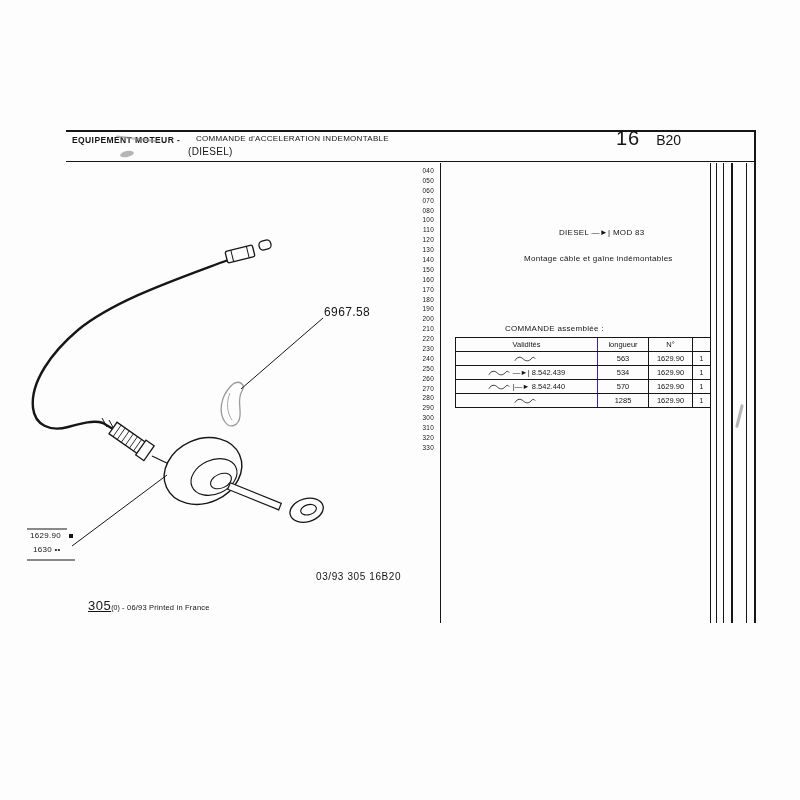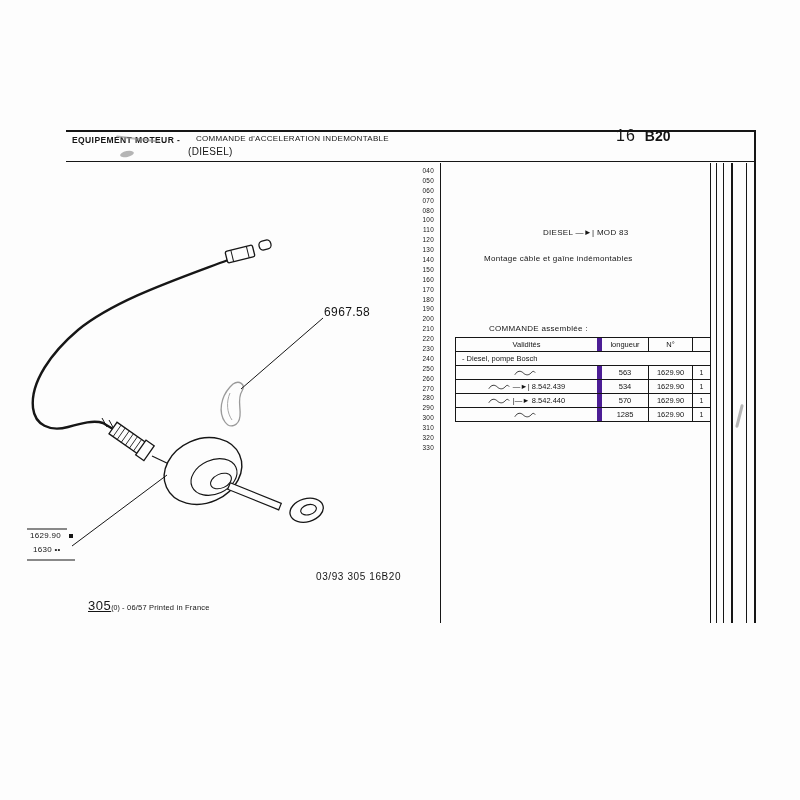--- a/index.html
+++ b/index.html
@@ -8,39 +8,39 @@
   .canvas { position:relative; width:800px; height:800px; background:#fdfdfd; overflow:hidden; }
 
   .abs { position:absolute; }
   .hrule { position:absolute; background:#161616; }
   .vrule { position:absolute; background:#161616; width:1px; }
 
   
   .sect { font-size:8.5px; font-weight:700; letter-spacing:.4px; }
   .title { font-size:8px; letter-spacing:.3px;margin-left:8px; }
   .subtitle { font-size:10px; letter-spacing:.3px; }
-  .pageno { font-size:16px; letter-spacing:1px; }
-  .pagecode { font-size:14px; margin-left:9px;font-weight:bold; }
+  .pageno { font-size:20px; letter-spacing:1px; }
+  .pagecode { font-size:14px; margin-left:16px; }
 
   
   .scribble { position:absolute; background:#8f8f8f; opacity:.65; border-radius:2px; }
 
   
   .idxcol { position:absolute; left:413px; top:166px; width:25px; }
   .idx-num { height:9.9px; line-height:9.9px; font-size:6.4px; text-align:right; padding-right:4px; letter-spacing:.3px; }
 
   
-  .note { position:absolute; font-size:8px; letter-spacing:.3px; }
+  .note { position:absolute; font-size:8px; letter-spacing:.3px;margin-left:16px; }
 
   
   .ptable { position:absolute; left:455px; top:337px; width:256px; border-top:1.5px solid #161616; border-left:1px solid #161616; border-right:1px solid #161616; font-size:7.5px; }
   .trow { display:flex; height:14px; border-bottom:1px solid #161616; align-items:stretch;text-align:center; }
   .c { display:flex; align-items:center; justify-content:center; overflow:hidden; white-space:nowrap; }
   .c-val { width:141px; gap:3px; }
-  .c-len { width:51px; border-left:5px solid #4c1d95; }
+  .c-len { width:51px; border-left:1px solid #4c1d95; }
   .c-no  { width:44px; border-left:1px solid #161616; }
   .c-qty { flex:1; border-left:1px solid #161616; font-size:7px; }
   .c-full { width:100%; justify-content:flex-start; padding-left:6px; }
   .sq { width:22px; height:8px; flex:0 0 auto; }
 
   
   .drawing { position:absolute; left:15px; top:175px; }
   .callout { position:absolute; left:324px; top:305px; font-size:12px; letter-spacing:.4px; }
   .plabel1 { position:absolute; left:30px; top:531px; font-size:8px; letter-spacing:.3px; }
   .plabel2 { position:absolute; left:33px; top:545px; font-size:8px; letter-spacing:.3px; }
@@ -105,34 +105,31 @@
       <div class="idx-num">270</div>
       <div class="idx-num">280</div>
       <div class="idx-num">290</div>
       <div class="idx-num">300</div>
       <div class="idx-num">310</div>
       <div class="idx-num">320</div>
       <div class="idx-num">330</div>
     </div>
 
   <div class="note" style="left:543px; top:228px;">DIESEL  —►|  MOD 83</div>
-  <div class="note" style="left:484px; top:254px;">Montage câble et gaîne indémontables</div>
+  <div class="note" style="left:508px; top:254px;">Montage câble et gaîne indémontables</div>
   <div class="note" style="left:489px; top:324px;">COMMANDE assemblée :</div>
 
   <div class="ptable">
     <div class="trow">
       <div class="c c-val">Validités</div>
       <div class="c c-len">longueur</div>
       <div class="c c-no">N°</div>
       <div class="c c-qty"></div>
     </div>
 
-    <div class="trow">
-      <div class="c c-full">- Diesel, pompe Bosch</div>
-    </div>
 
     <div class="trow">
       <div class="c c-val">
         <svg class="sq" viewBox="0 0 26 8">
             <path d="M1 6 C4 1,8 1,11 4 C14 7,18 7,21 3 C22.5 1.5,24 2,25 3.5" fill="none" stroke="#161616" stroke-width="1"></path>
           </svg>
         <span></span>
       </div>
       <div class="c c-len">563</div>
       <div class="c c-no">1629.90</div>
@@ -233,16 +230,16 @@
     <line x1="12" y1="385" x2="60" y2="385" stroke="#161616" stroke-width="1.2"></line>
   </svg>
 
   <div class="callout">6967.58</div>
   <div class="plabel1">1629.90</div>
   <div class="pmarker"></div>
   <div class="plabel2">1630 ••</div>
   <div class="plateref">03/93 305 16B20</div>
 
   <div class="footerline">
-    <span class="docnum">305</span><span class="docidx">(0)</span><span class="printinfo"> - 06/57 Printed in France</span>
+    <span class="docnum">305</span><span class="docidx">(0)</span><span class="printinfo"> - 06/93 Printed in France</span>
   </div>
 
 </div>
 
 </body></html>

